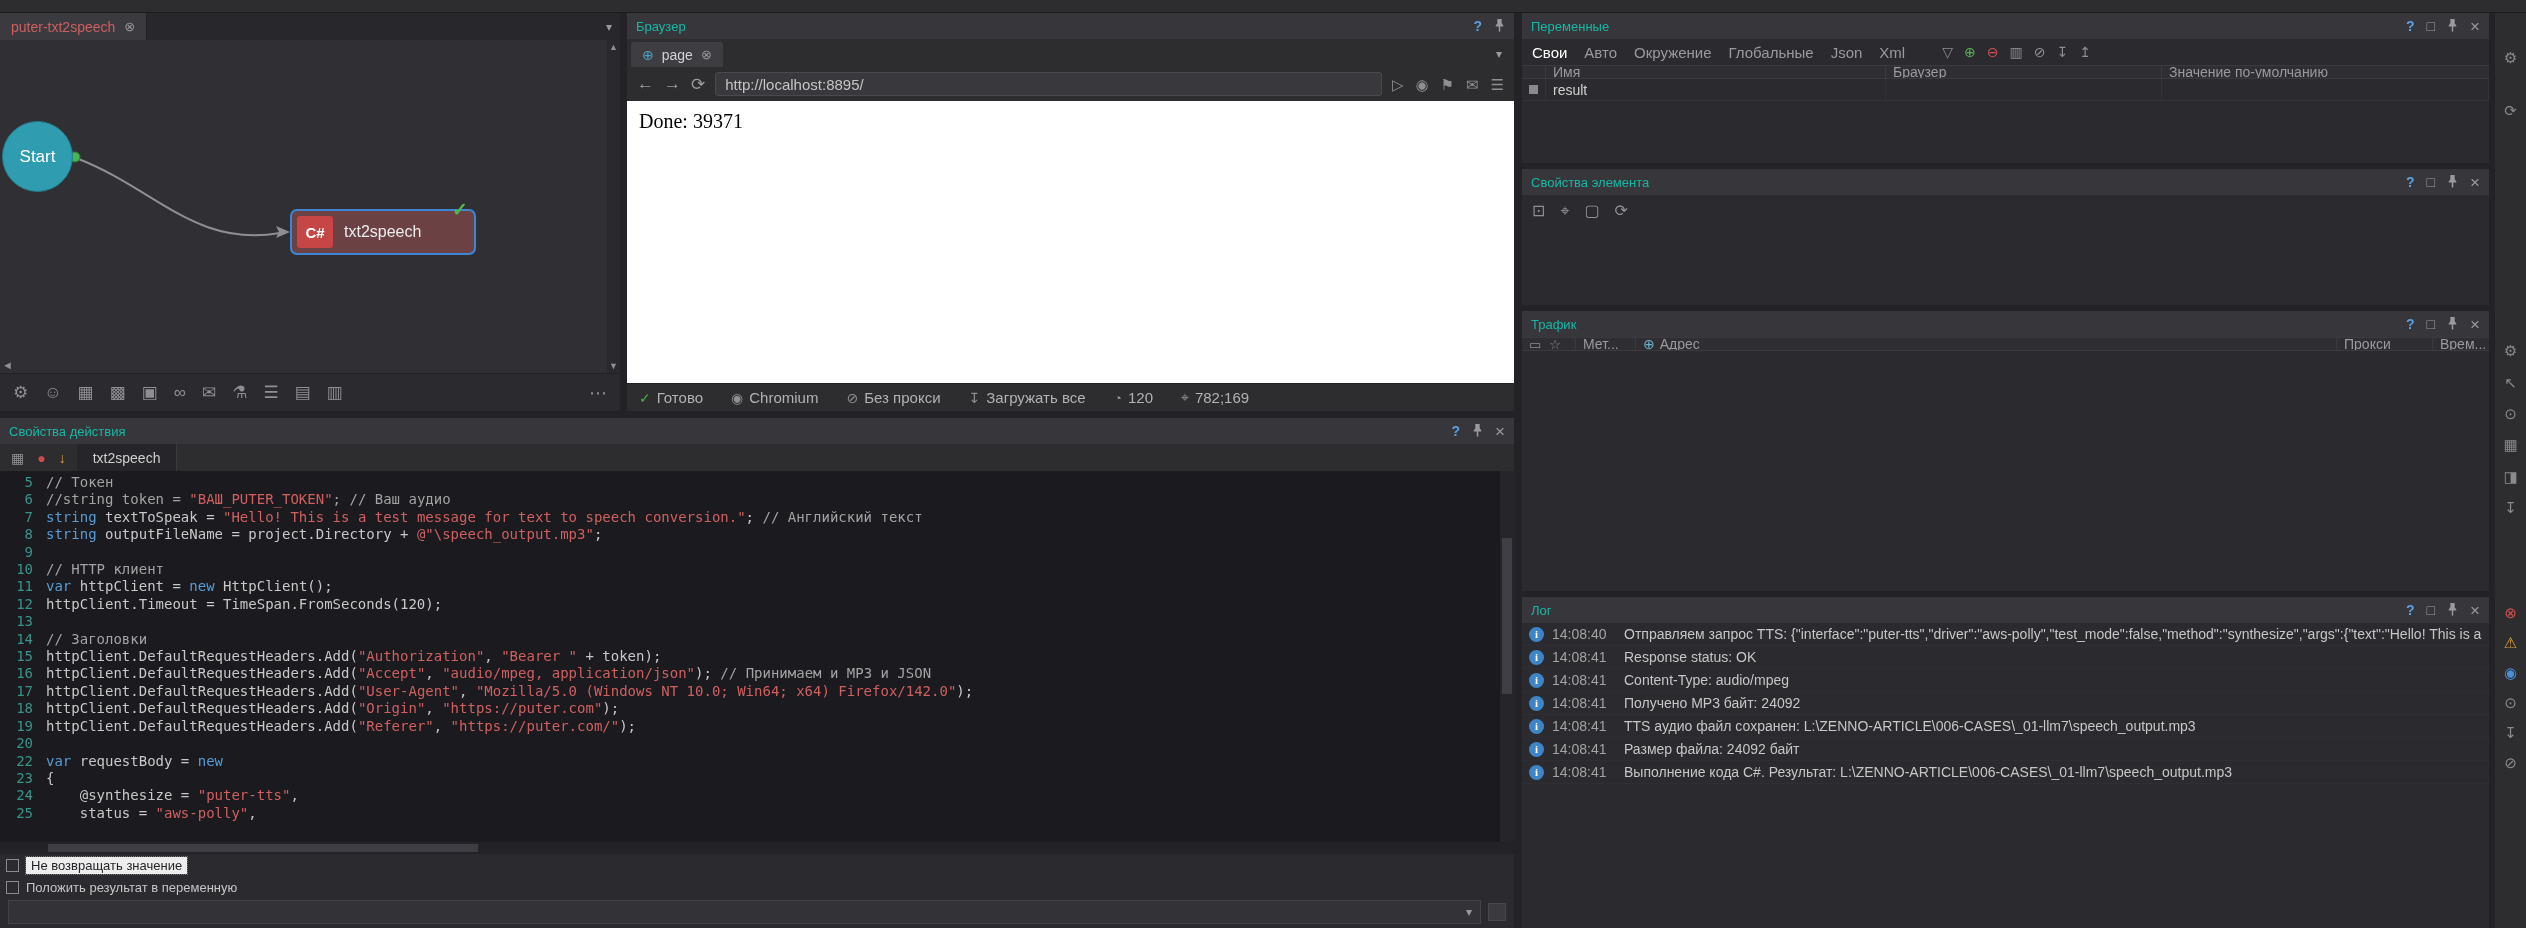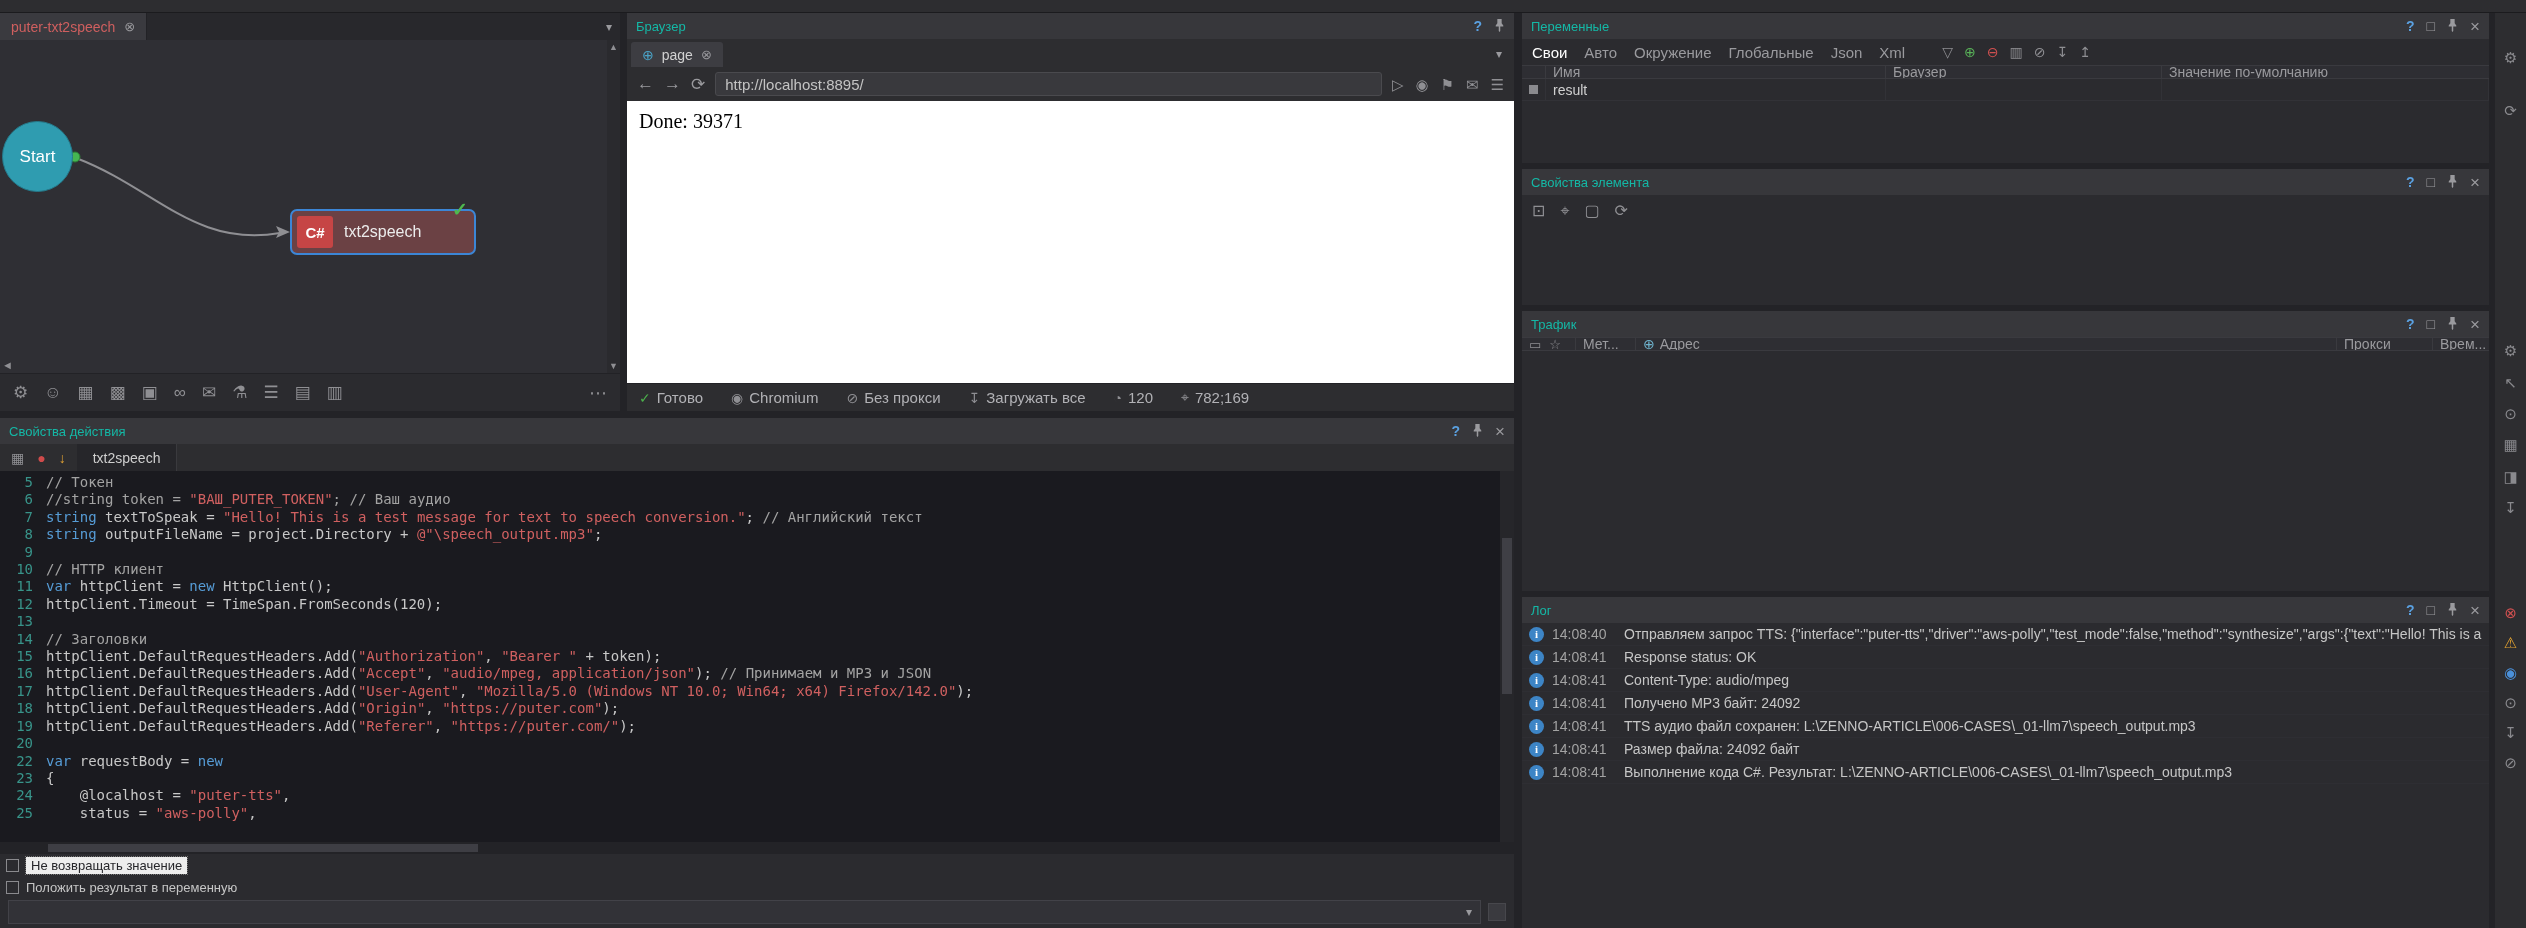--- a/index.html
+++ b/index.html
@@ -255,21 +255,21 @@
             <div class="cl"><span class="ln">13</span><span class="ct"></span></div>
             <div class="cl"><span class="ln">14</span><span class="ct"><span class="com">// Заголовки</span></span></div>
             <div class="cl"><span class="ln">15</span><span class="ct"><span class="pl">httpClient.DefaultRequestHeaders.Add(</span><span class="str">"Authorization"</span><span class="pl">, </span><span class="str">"Bearer "</span><span class="pl"> + token);</span></span></div>
             <div class="cl"><span class="ln">16</span><span class="ct"><span class="pl">httpClient.DefaultRequestHeaders.Add(</span><span class="str">"Accept"</span><span class="pl">, </span><span class="str">"audio/mpeg, application/json"</span><span class="pl">); </span><span class="com">// Принимаем и MP3 и JSON</span></span></div>
             <div class="cl"><span class="ln">17</span><span class="ct"><span class="pl">httpClient.DefaultRequestHeaders.Add(</span><span class="str">"User-Agent"</span><span class="pl">, </span><span class="str">"Mozilla/5.0 (Windows NT 10.0; Win64; x64) Firefox/142.0"</span><span class="pl">);</span></span></div>
             <div class="cl"><span class="ln">18</span><span class="ct"><span class="pl">httpClient.DefaultRequestHeaders.Add(</span><span class="str">"Origin"</span><span class="pl">, </span><span class="str">"https://puter.com"</span><span class="pl">);</span></span></div>
             <div class="cl"><span class="ln">19</span><span class="ct"><span class="pl">httpClient.DefaultRequestHeaders.Add(</span><span class="str">"Referer"</span><span class="pl">, </span><span class="str">"https://puter.com/"</span><span class="pl">);</span></span></div>
             <div class="cl"><span class="ln">20</span><span class="ct"></span></div>
             <div class="cl"><span class="ln">22</span><span class="ct"><span class="kw">var</span><span class="pl"> requestBody = </span><span class="kw">new</span></span></div>
             <div class="cl"><span class="ln">23</span><span class="ct"><span class="pl">{</span></span></div>
-            <div class="cl"><span class="ln">24</span><span class="ct"><span class="pl">    @localhost = </span><span class="str">"puter-tts"</span><span class="pl">,</span></span></div>
+            <div class="cl"><span class="ln">24</span><span class="ct"><span class="pl">    @synthesize = </span><span class="str">"puter-tts"</span><span class="pl">,</span></span></div>
             <div class="cl"><span class="ln">25</span><span class="ct"><span class="pl">    status = </span><span class="str">"aws-polly"</span><span class="pl">,</span></span></div>
           </div>
         <div class="code-vscroll">
             <span class="thumb"></span>
           </div>
         <div class="code-hscroll">
             <span class="thumb"></span>
           </div>
       </div>
       <div class="cb-row">

